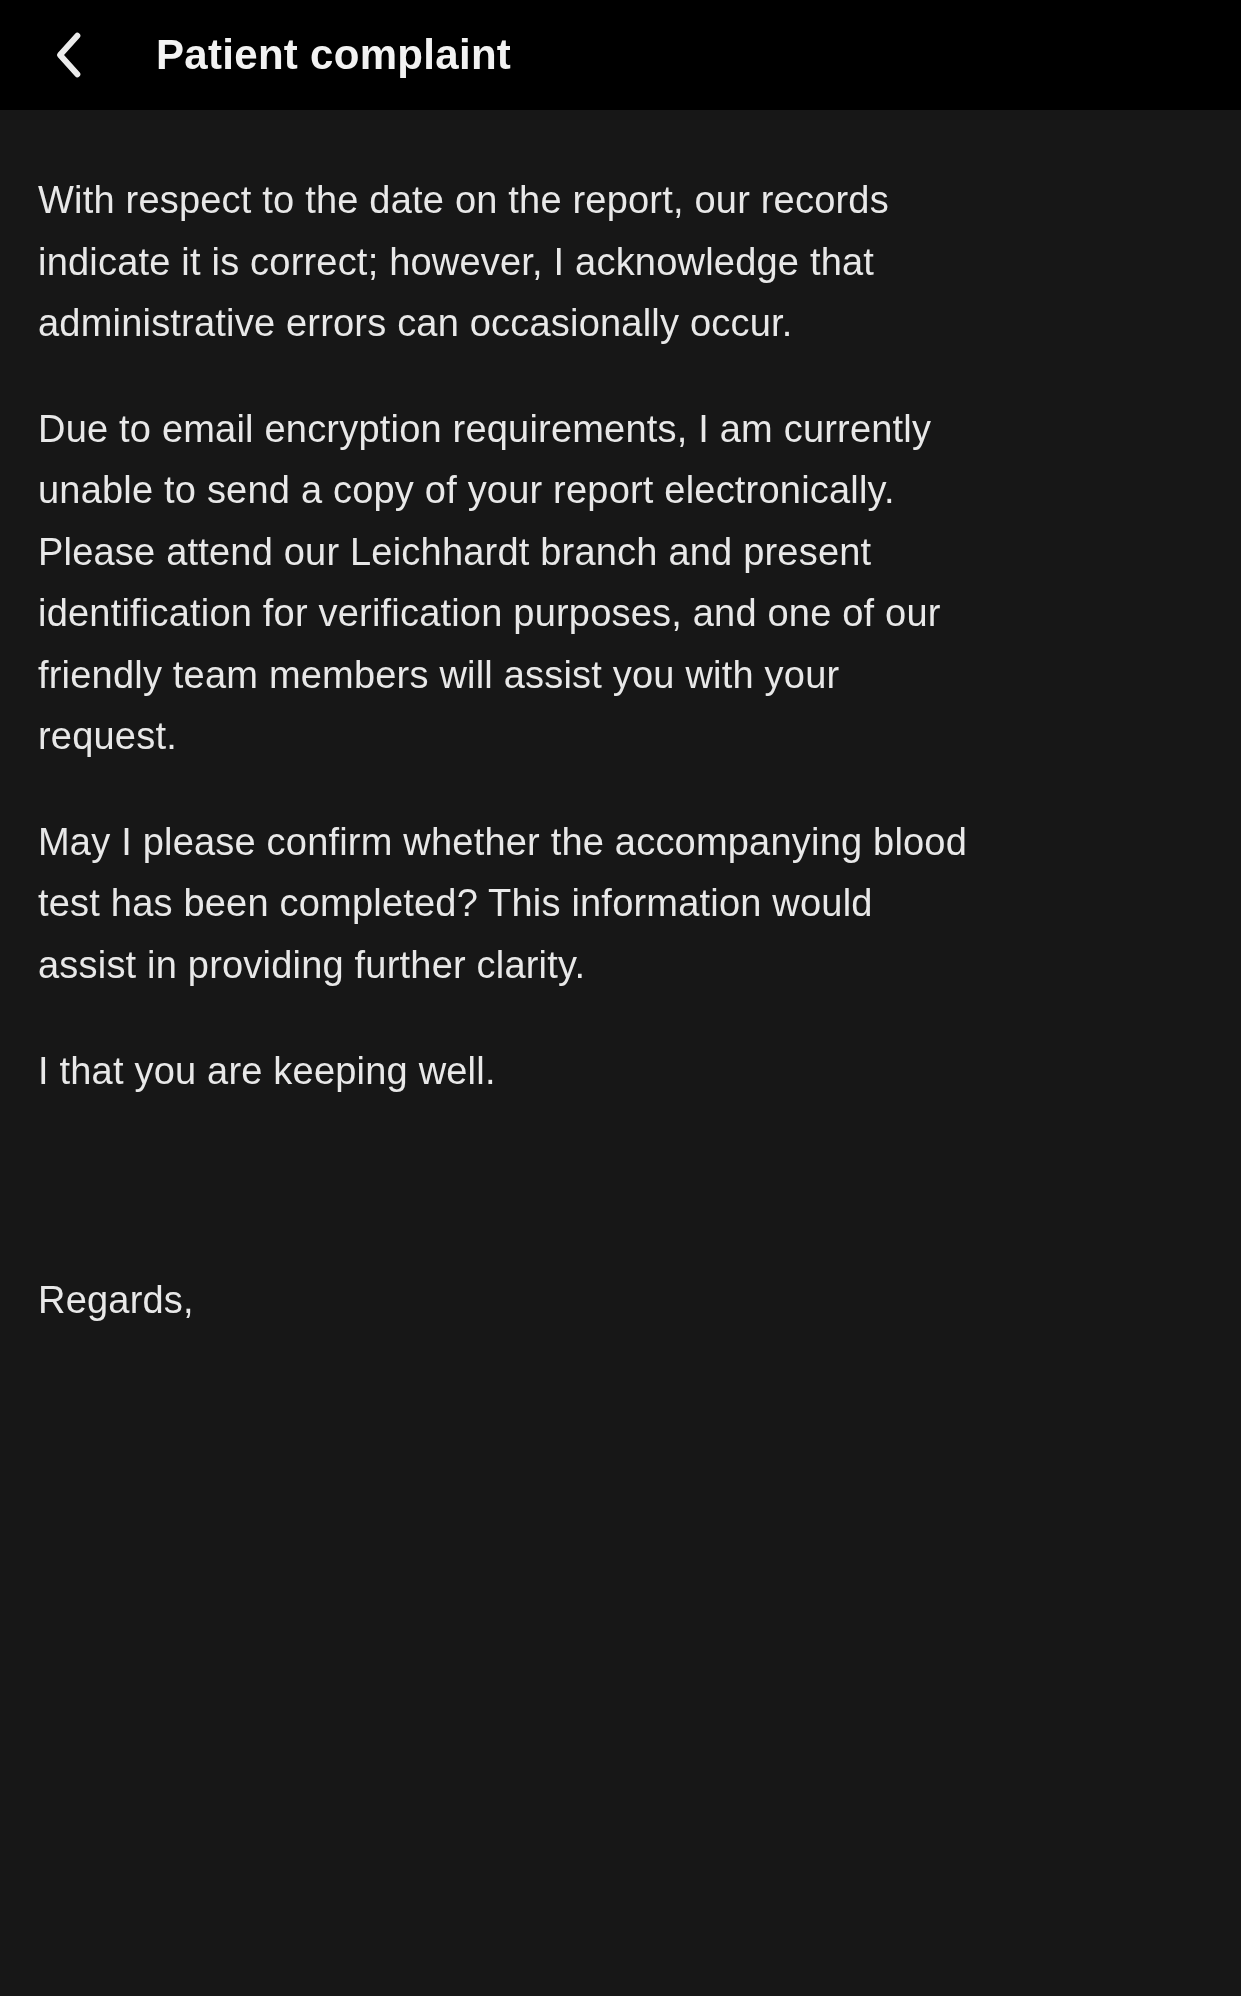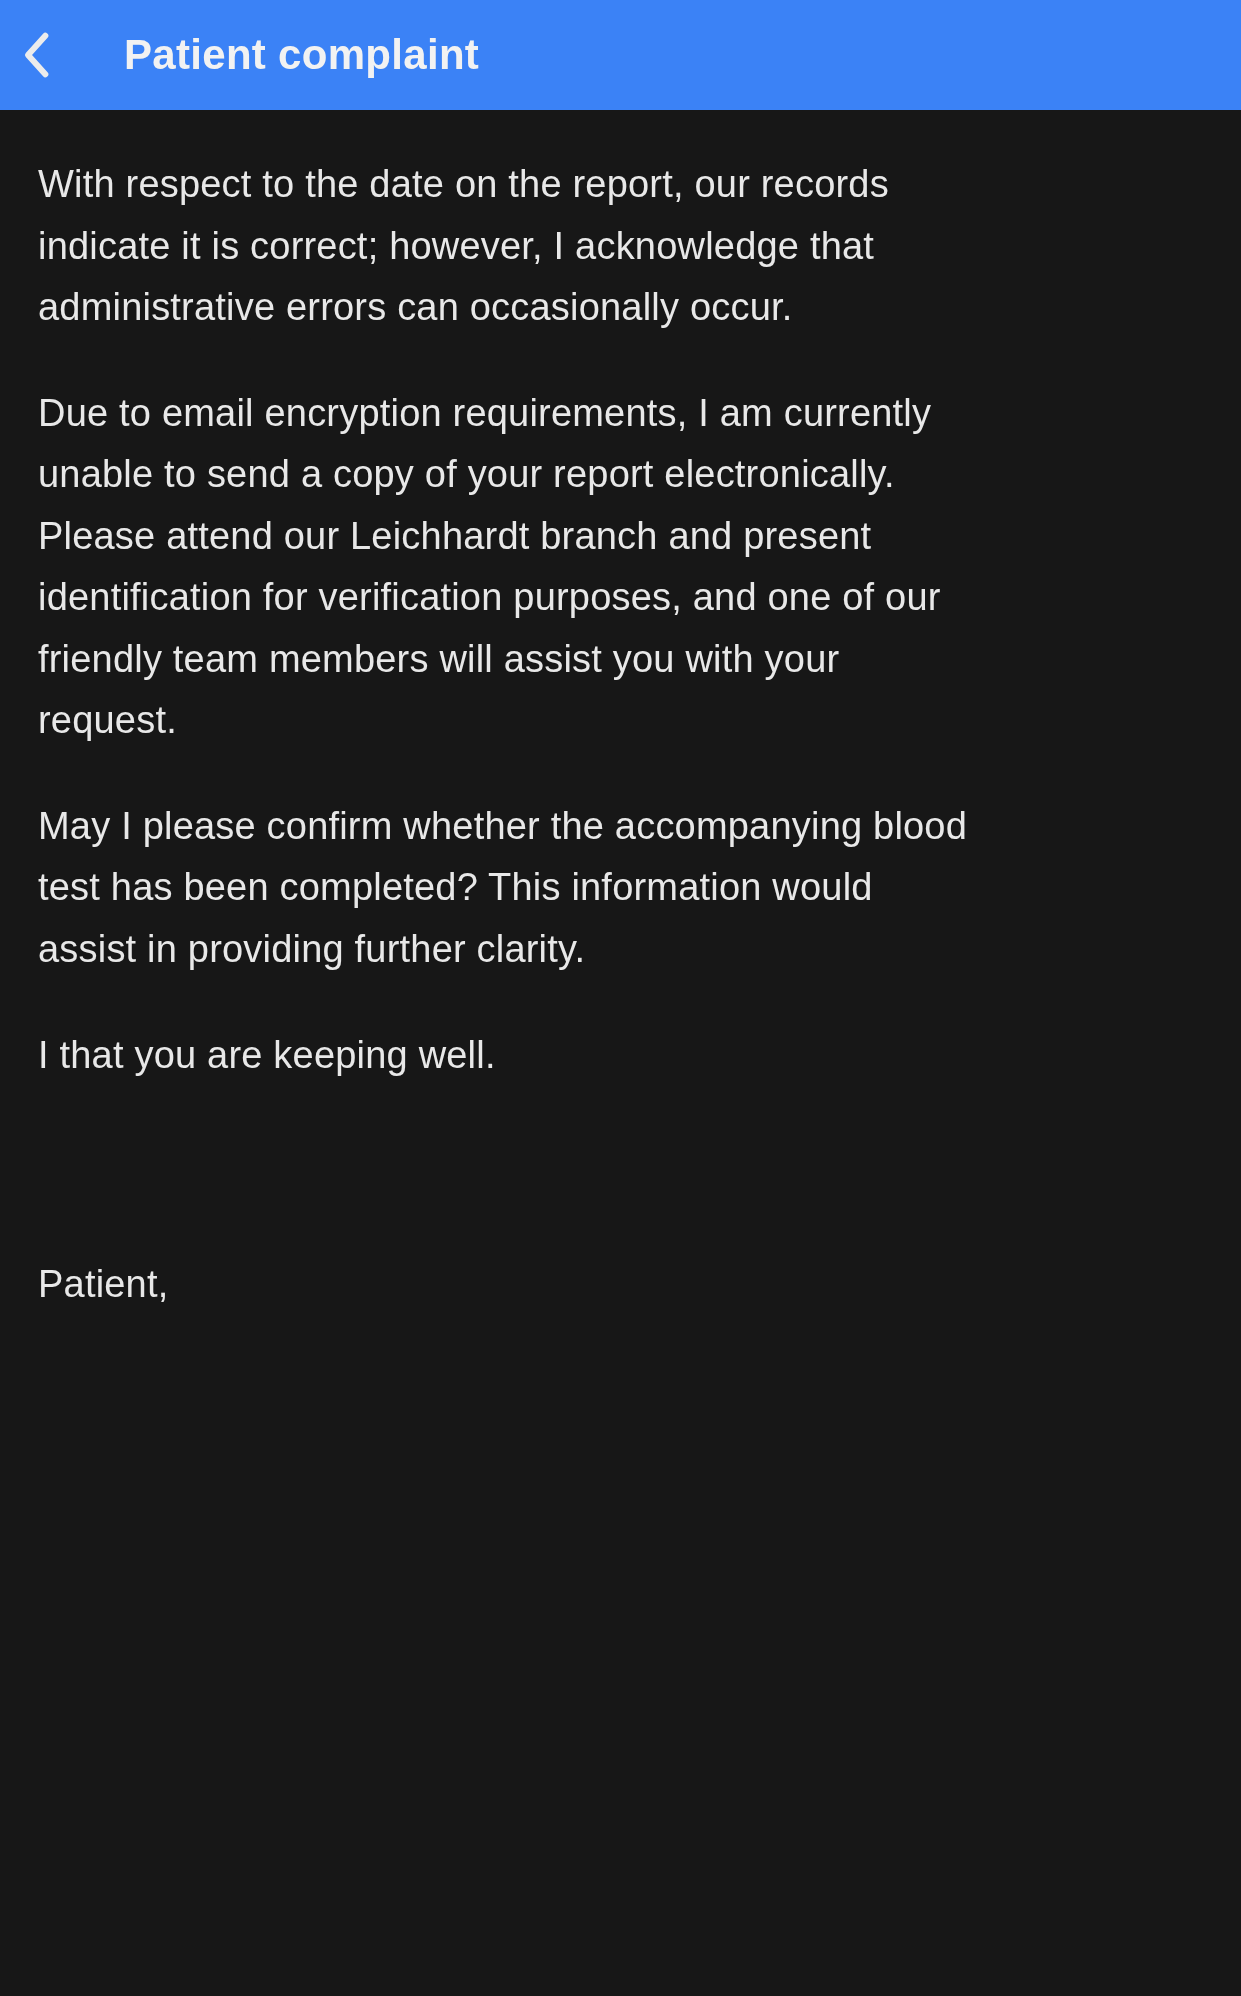--- a/index.html
+++ b/index.html
@@ -7,24 +7,24 @@
   .screen {
     width: 1241px;
     height: 1996px;
     background: #171717;
     overflow: hidden;
     font-family: "Liberation Sans", sans-serif;
     position: relative;
   }
   .header {
     height: 110px;
-    background: #3b82f6;
+    background: #000000;
     display: flex;
     align-items: center;
-    padding-left: 20px;
+    padding-left: 52px;
   }
   .back-btn {
     background: none;
     border: none;
     cursor: pointer;
     width: 56px;
     height: 72px;
     display: flex;
     align-items: center;
     justify-content: flex-start;
@@ -42,21 +42,21 @@
   }
   .title {
     color: #f2f2f2;
     font-size: 42px;
     font-weight: bold;
     margin-left: 48px;
     letter-spacing: 0.3px;
     line-height: 1;
   }
   .message {
-    padding: 44px 40px 0 38px;
+    padding: 60px 40px 0 38px;
   }
   .message p {
     color: #e8e8e8;
     font-size: 38px;
     line-height: 1.62;
     font-weight: 400;
     max-width: 935px;
     margin: 0 0 44px 0;
     letter-spacing: 0.2px;
   }
@@ -79,16 +79,16 @@
       </span>
     </button>
     <h1 class="title">Patient complaint</h1>
   </header>
 
   <main class="message">
     <p>With respect to the date on the report, our records indicate it is correct; however, I acknowledge that administrative errors can occasionally occur.</p>
     <p>Due to email encryption requirements, I am currently unable to send a copy of your report electronically. Please attend our Leichhardt branch and present identification for verification purposes, and one of our friendly team members will assist you with your request.</p>
     <p>May I please confirm whether the accompanying blood test has been completed? This information would assist in providing further clarity.</p>
     <p>I that you are keeping well.</p>
-    <p class="signoff">Patient,</p>
+    <p class="signoff">Regards,</p>
   </main>
 
 </div>
 
 </body></html>

